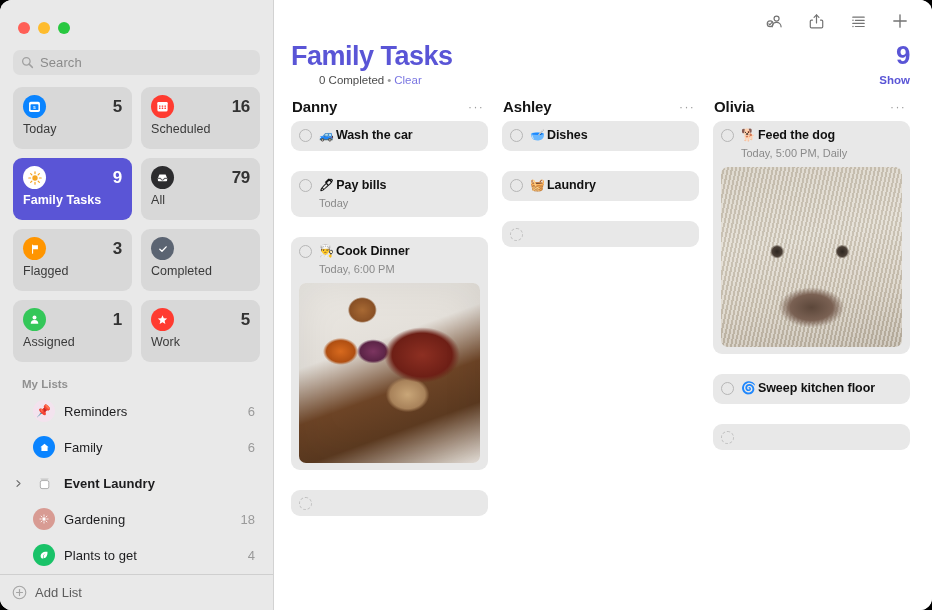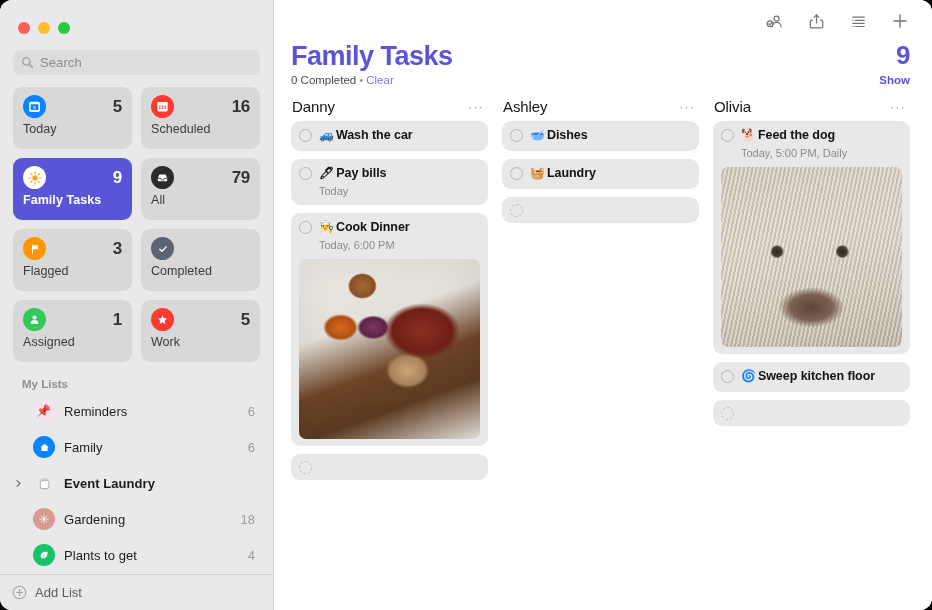--- a/index.html
+++ b/index.html
@@ -123,40 +123,40 @@
     letter-spacing: -.5px; line-height: 1.05;
   }
   .count-big {
     font-size: 26px; font-weight: 700; color: #5a55d6;
     letter-spacing: -.5px; line-height: 1.05; text-align: right;
   }
   .sub-row {
     display: flex; align-items: center; justify-content: space-between;
     padding: 4px 22px 0 17px;
   }
-  .completed-txt { font-size: 11.5px; color: #4b4b4b; }
+  .completed-txt { font-size: 11.5px; color: #4b4b4b; margin-left: 28px; }
   .dot-sep { color: #9a9a9a; margin: 0 3px; }
   .clear-link { color: #7a76e2; cursor: pointer; }
   .show-link { font-size: 11.5px; color: #5a55d6; font-weight: 600; }
 
   .columns {
     display: flex; gap: 14px; padding: 12px 17px 0 17px;
     align-items: flex-start;
   }
   .column { width: 197px; flex: 0 0 197px; }
   .col-head {
     display: flex; align-items: center; justify-content: space-between;
     padding: 0 4px 6px 1px;
   }
-  .col-name { font-size: 15px; font-weight: 400; color: #141414; letter-spacing: -.1px; }
+  .col-name { font-size: 15px; font-weight: 700; color: #141414; letter-spacing: -.1px; }
   .col-ellipsis { color: #9d9d9d; font-size: 12px; letter-spacing: 1.3px; line-height: 1; }
 
   .card {
     background: #e8e8e8; border-radius: 9px;
-    margin-bottom: 8px; padding: 7px 8px 7px 8px;
+    margin-bottom: 20px; padding: 7px 8px 7px 8px;
   }
   .card-main { display: flex; align-items: flex-start; gap: 7px; }
   .circle {
     width: 13px; height: 13px; border-radius: 50%;
     border: 1.3px solid #b6b6b6; flex: 0 0 auto; margin-top: 1px;
     background: transparent;
   }
   .circle.dashed { border-style: dashed; border-color: #bfbfbf; }
   .card-body { flex: 1 1 auto; min-width: 0; }
   .card-title {

